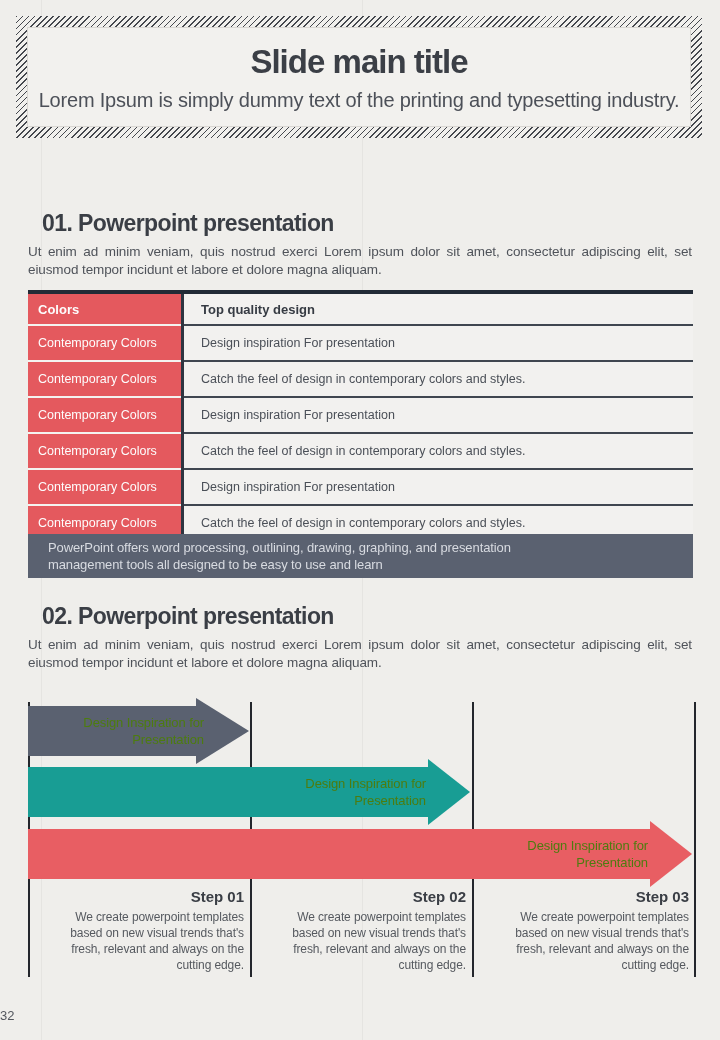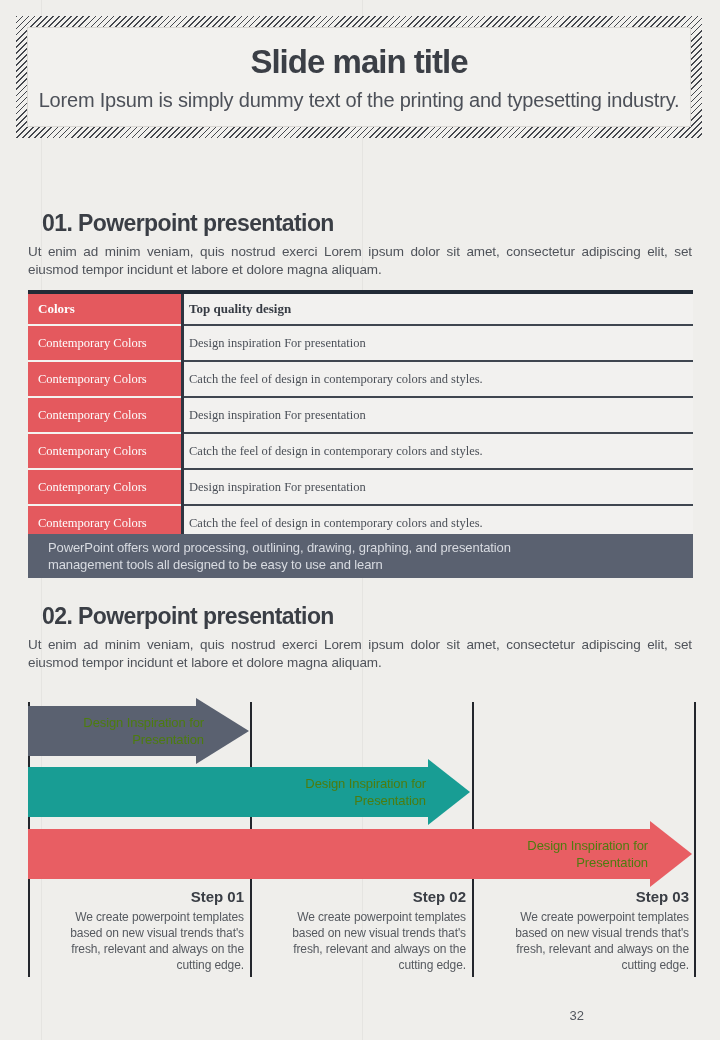--- a/index.html
+++ b/index.html
@@ -43,33 +43,33 @@
     position: absolute; left: 28px; width: 664px;
     font-size: 13.5px; line-height: 18px; color: #4F535A;
     text-align: justify; letter-spacing: -0.1px;
   }
   .p1 { top: 243px; }
   .p2 { top: 636px; }
 
   
   .qtable {
     position: absolute; left: 28px; top: 290px; width: 665px;
-    border-top: 4px solid #222B36; border-bottom: 4px solid #222B36; font-family: Liberation Serif, serif;
+    border-top: 4px solid #222B36; border-bottom: 4px solid #222B36;
   }
   .trow { display: flex; height: 36px; }
   .trow.thead { height: 32px; }
   .tcell-l {
     width: 153px; flex: none; background: #E4595E; color: #FDFDFD;
     font-size: 12.5px; display: flex; align-items: center; padding-left: 10px;
     border-bottom: 2px solid #F4F3F0;
   }
   .trow.thead .tcell-l { font-weight: bold; font-size: 13px; }
   .tcell-r {
     flex: 1; background: #F2F1EF; color: #4A4F57; font-size: 12.5px;
-    display: flex; align-items: center; padding-left: 8px;
+    display: flex; align-items: center; padding-left: 20px;
     border-bottom: 2px solid #3F4650;
   }
   .trow.thead .tcell-r { font-weight: bold; color: #363B43; font-size: 13px; }
   .trow.last .tcell-r { border-bottom: 2px solid #F2F1EF; }
   .tdivider {
     position: absolute; left: 153px; top: 0; bottom: 0; width: 3px; background: #2E3540;
   }
 
   
   .banner {
@@ -99,21 +99,21 @@
   .alabel.gray { top: 714px; width: 176px; }
   .alabel.teal { top: 775px; width: 398px; }
   .alabel.red  { top: 837px; width: 620px; }
 
   .step { position: absolute; top: 888px; width: 200px; text-align: right; }
   .step.s1 { left: 44px; } .step.s2 { left: 266px; } .step.s3 { left: 489px; }
   .step-title { font-size: 15px; font-weight: bold; color: #3A3E45; line-height: 18px; margin-bottom: 3px; }
   .step-body { font-size: 12px; color: #55595F; line-height: 16px; letter-spacing: -0.1px; text-align: right; }
 
   .page-number {
-    position: absolute; left: 0; top: 1008px; width: 584px; text-align: right;
+    position: absolute; left: 0; top: 1008px; width: 584px; text-align: left;
     font-size: 13px; color: #53575E;
   }
 </style>
 </head>
 <body>
 
 <div class="crease c1"></div>
 <div class="crease c2"></div>
 
 <div class="header-frame">

